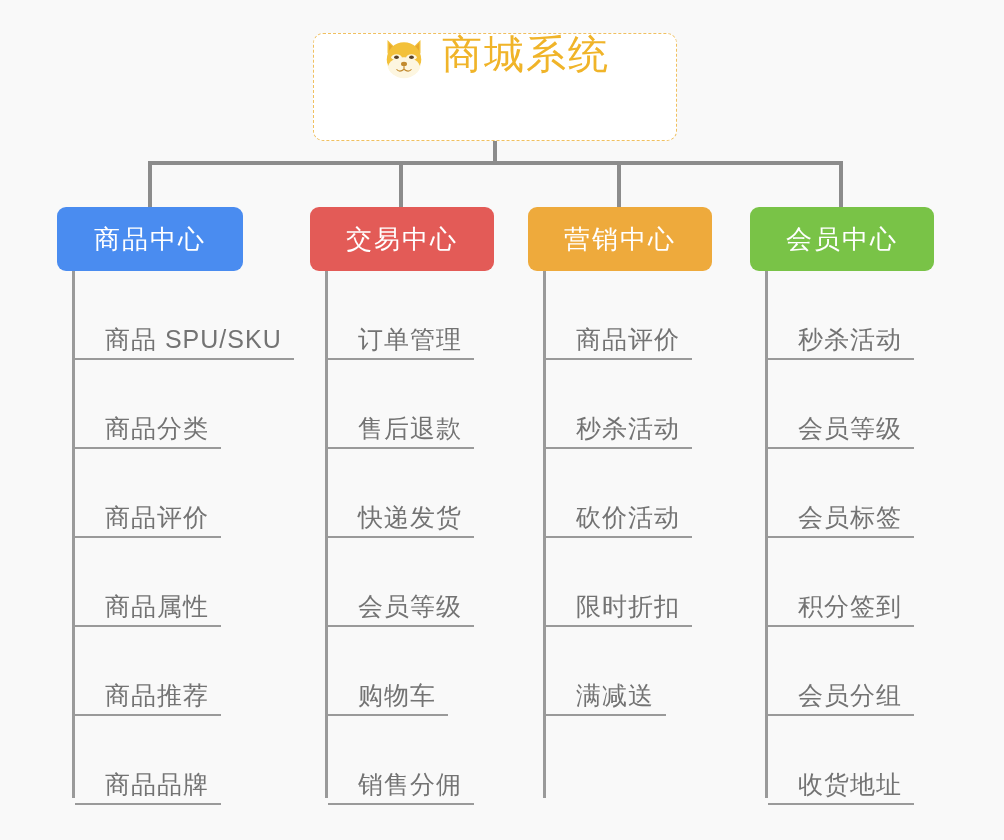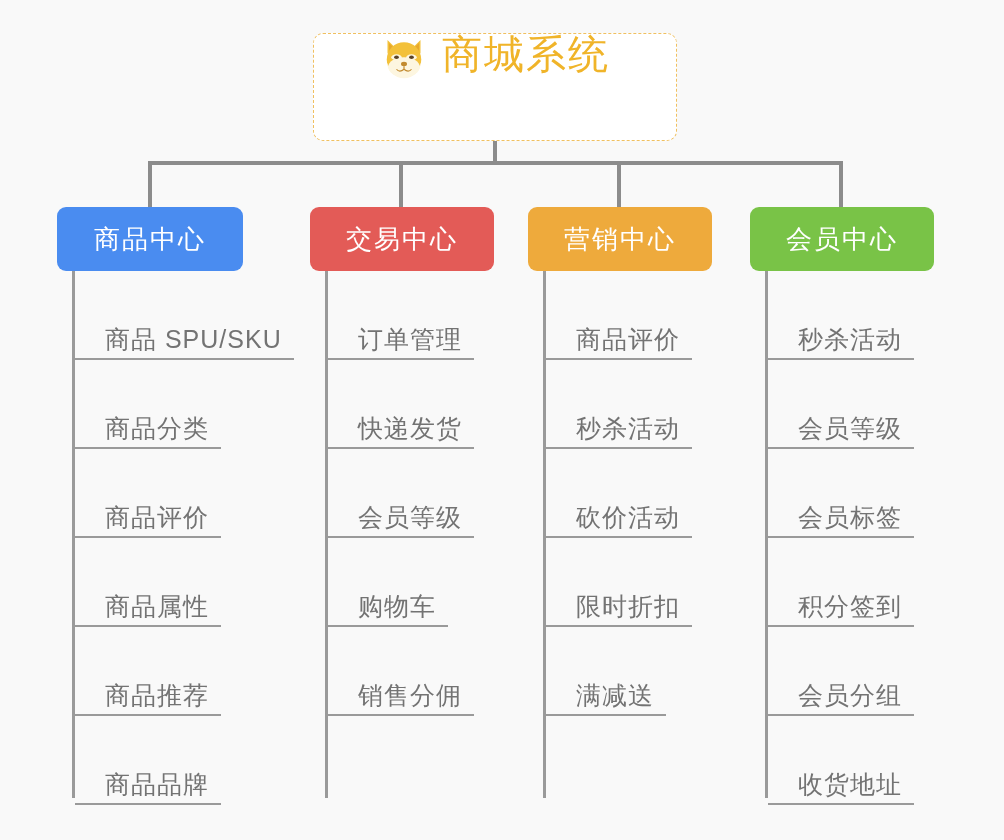--- a/index.html
+++ b/index.html
@@ -214,20 +214,24 @@
     <div class="cat-box" style="background: rgb(227, 91, 87);">
       <span>交易中心</span>
     </div>
     <div class="leaf-list">
       <div class="spine"></div>
       <div class="leaf">
         <span class="leaf-label">订单管理</span>
         <span class="leaf-rule" style="width: 146px;"></span>
       </div>
       <div class="leaf">
+        <span class="leaf-label">售后退款</span>
+        <span class="leaf-rule" style="width: 146px;"></span>
+      </div>
+      <div class="leaf">
         <span class="leaf-label">快递发货</span>
         <span class="leaf-rule" style="width: 146px;"></span>
       </div>
       <div class="leaf">
         <span class="leaf-label">会员等级</span>
         <span class="leaf-rule" style="width: 146px;"></span>
       </div>
       <div class="leaf">
         <span class="leaf-label">购物车</span>
         <span class="leaf-rule" style="width: 120px;"></span>

